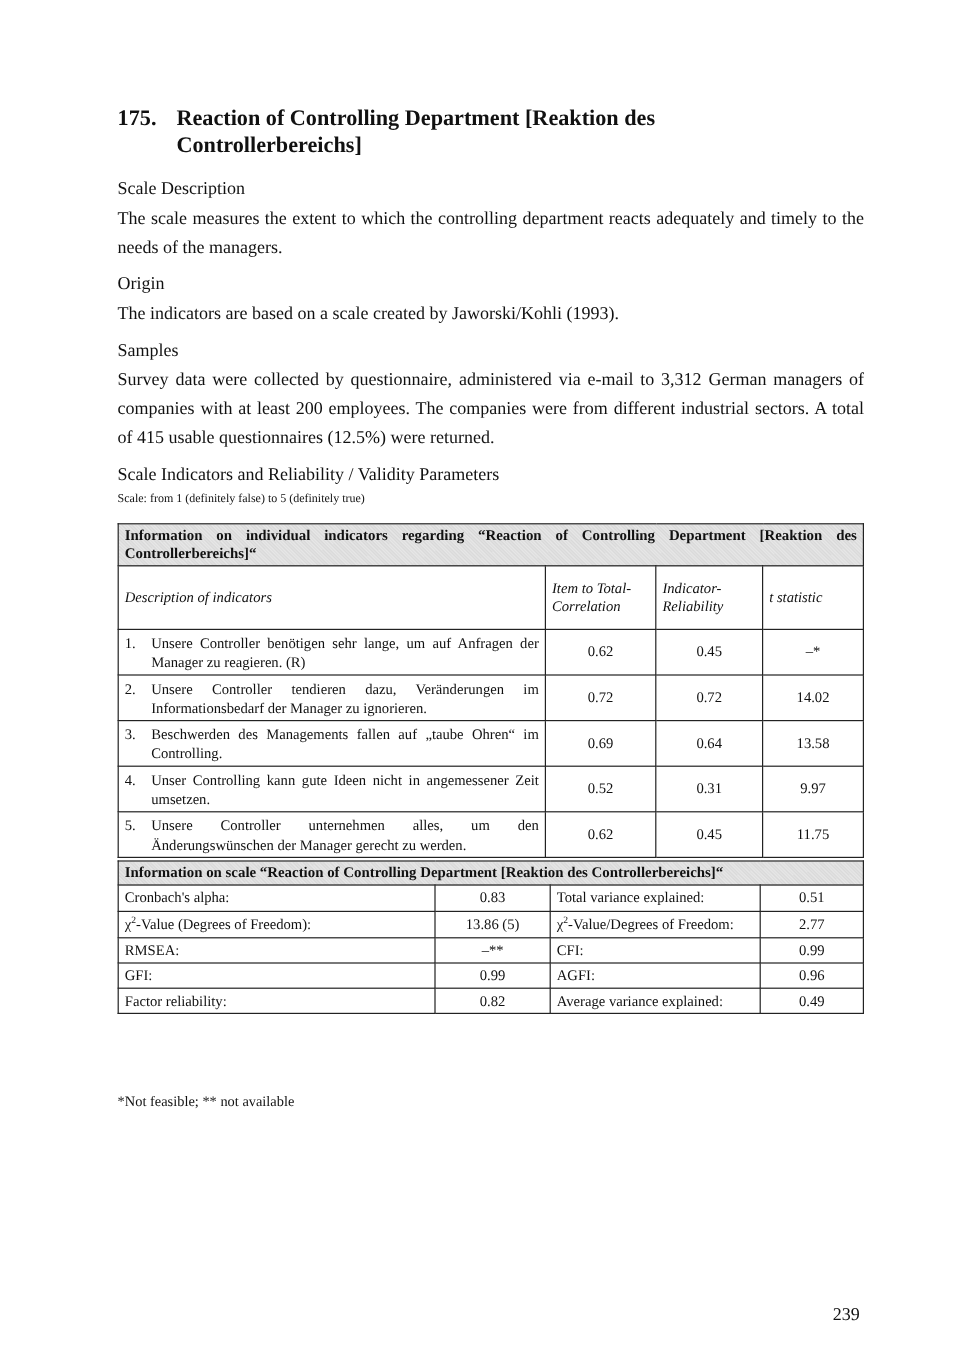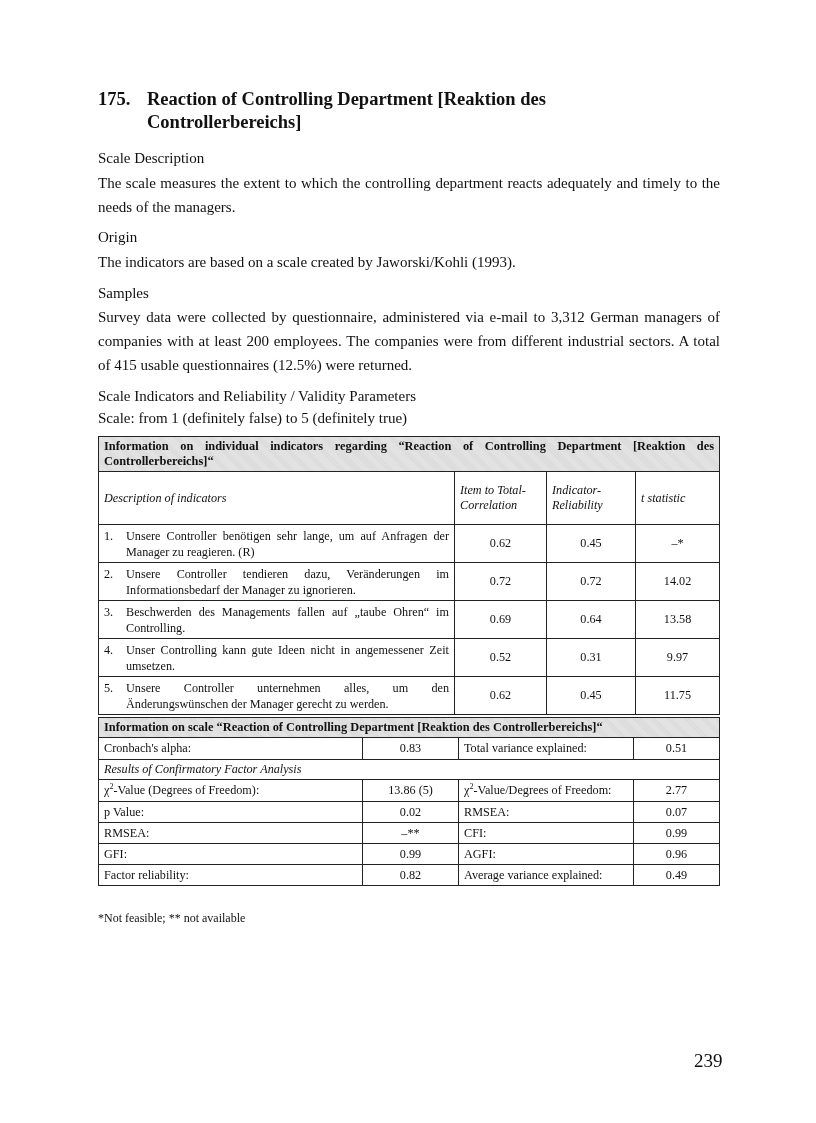--- a/index.html
+++ b/index.html
@@ -4,34 +4,34 @@
 <style>
   html, body { margin: 0; padding: 0; background: #ffffff; }
   body { width: 816px; height: 1123px; position: relative; overflow: hidden;
          font-family: "Liberation Serif", serif; color: #111; }
   .page { position: absolute; left: 98px; top: 0; width: 622px; }
   .title { position: absolute; top: 88px; left: 0; width: 622px; font-weight: bold; font-size: 18.5px; line-height: 23px; }
   .title .num { position: absolute; left: 0; top: 0; }
   .title .txt { position: absolute; left: 49px; top: 0; width: 460px; }
   h2 { font-size: 15px; font-weight: normal; margin: 0; position: absolute; left: 0; }
   p.body { font-size: 15px; line-height: 24px; margin: 0; position: absolute; left: 0; width: 622px; text-align: justify; text-align-last: left; }
-  .scale-line { position: absolute; left: 0; font-size: 15px; }
+  .scale-line { position: absolute; left: 0; font-size: 10px; }
 
   table { border-collapse: collapse; position: absolute; left: 0; width: 621px; font-size: 12.2px; table-layout: fixed; }
   td { border: 1.2px solid #222; padding: 0 5px; vertical-align: middle; }
   .shade { background: #d9d9d9;
            background-image: repeating-linear-gradient(45deg, rgba(255,255,255,0.35) 0 1px, transparent 1px 2px); }
   .hdr { font-weight: bold; font-size: 12.4px; line-height: 15px; padding: 2px 5px; text-align: justify; }
   .it { font-style: italic; }
   .c { text-align: center; }
   .ind { display: flex; line-height: 16px; }
   .ind .n { width: 22px; flex: none; }
   .ind .t { flex: 1; text-align: justify; }
   .footnote { position: absolute; left: 0; top: 911px; font-size: 12px; text-align: center; }
-  .pagenum { position: absolute; left: 694px; top: 1050px; font-size: 19px; }
+  .pagenum { position: absolute; left: 694px; top: 1088px; font-size: 15px; }
   sup { font-size: 8px; vertical-align: 5px; line-height: 0; }
 </style>
 </head>
 <body>
 
 <div class="page">
 
   <div class="title">
     <span class="num">175.</span>
     <span class="txt">Reaction of Controlling Department [Reaktion des Controllerbereichs]</span>
@@ -134,34 +134,25 @@
     <tbody>
         <tr style="height:20px">
       <td colspan="4" class="shade hdr">Information on scale “Reaction of Controlling Department [Reaktion des Controllerbereichs]“</td>
     </tr>
     <tr style="height:22px">
       <td>Cronbach's alpha:</td>
       <td class="c">0.83</td>
       <td>Total variance explained:</td>
       <td class="c">0.51</td>
     </tr>
-    <tr style="height:20px">
-      <td colspan="4" class="it">Results of Confirmatory Factor Analysis</td>
-    </tr>
     <tr style="height:22px">
       <td><span>χ</span><sup>2</sup><span>-Value (Degrees of Freedom):</span></td>
       <td class="c">13.86 (5)</td>
       <td><span>χ</span><sup>2</sup><span>-Value/Degrees of Freedom:</span></td>
       <td class="c">2.77</td>
-    </tr>
-    <tr style="height:21px">
-      <td>p Value:</td>
-      <td class="c">0.02</td>
-      <td>RMSEA:</td>
-      <td class="c">0.07</td>
     </tr>
     <tr style="height:21px">
       <td>RMSEA:</td>
       <td class="c">–**</td>
       <td>CFI:</td>
       <td class="c">0.99</td>
     </tr>
     <tr style="height:21px">
       <td>GFI:</td>
       <td class="c">0.99</td>

